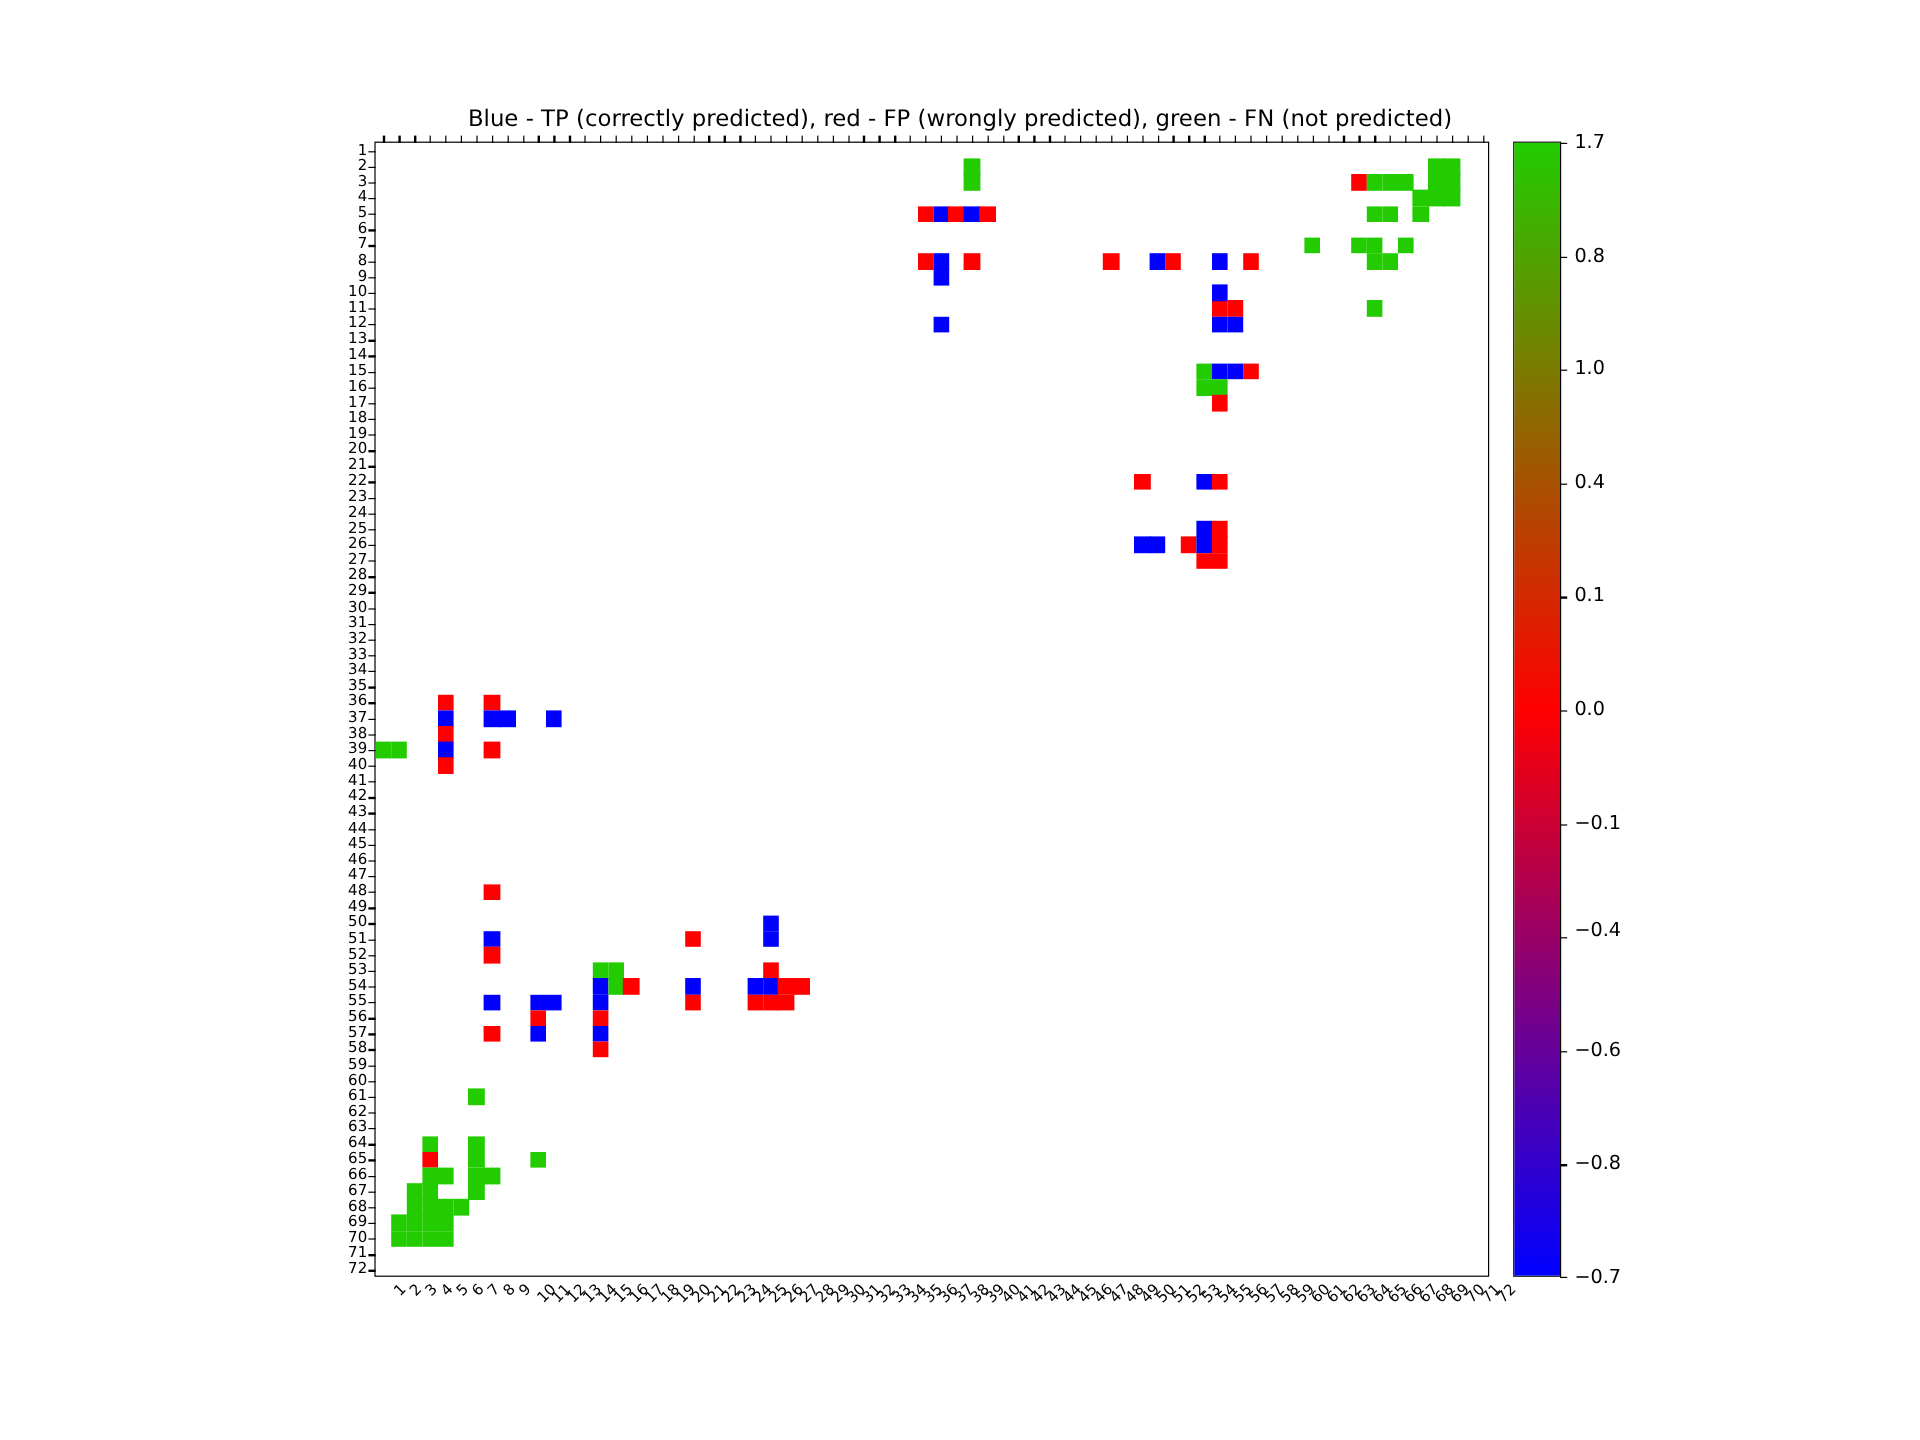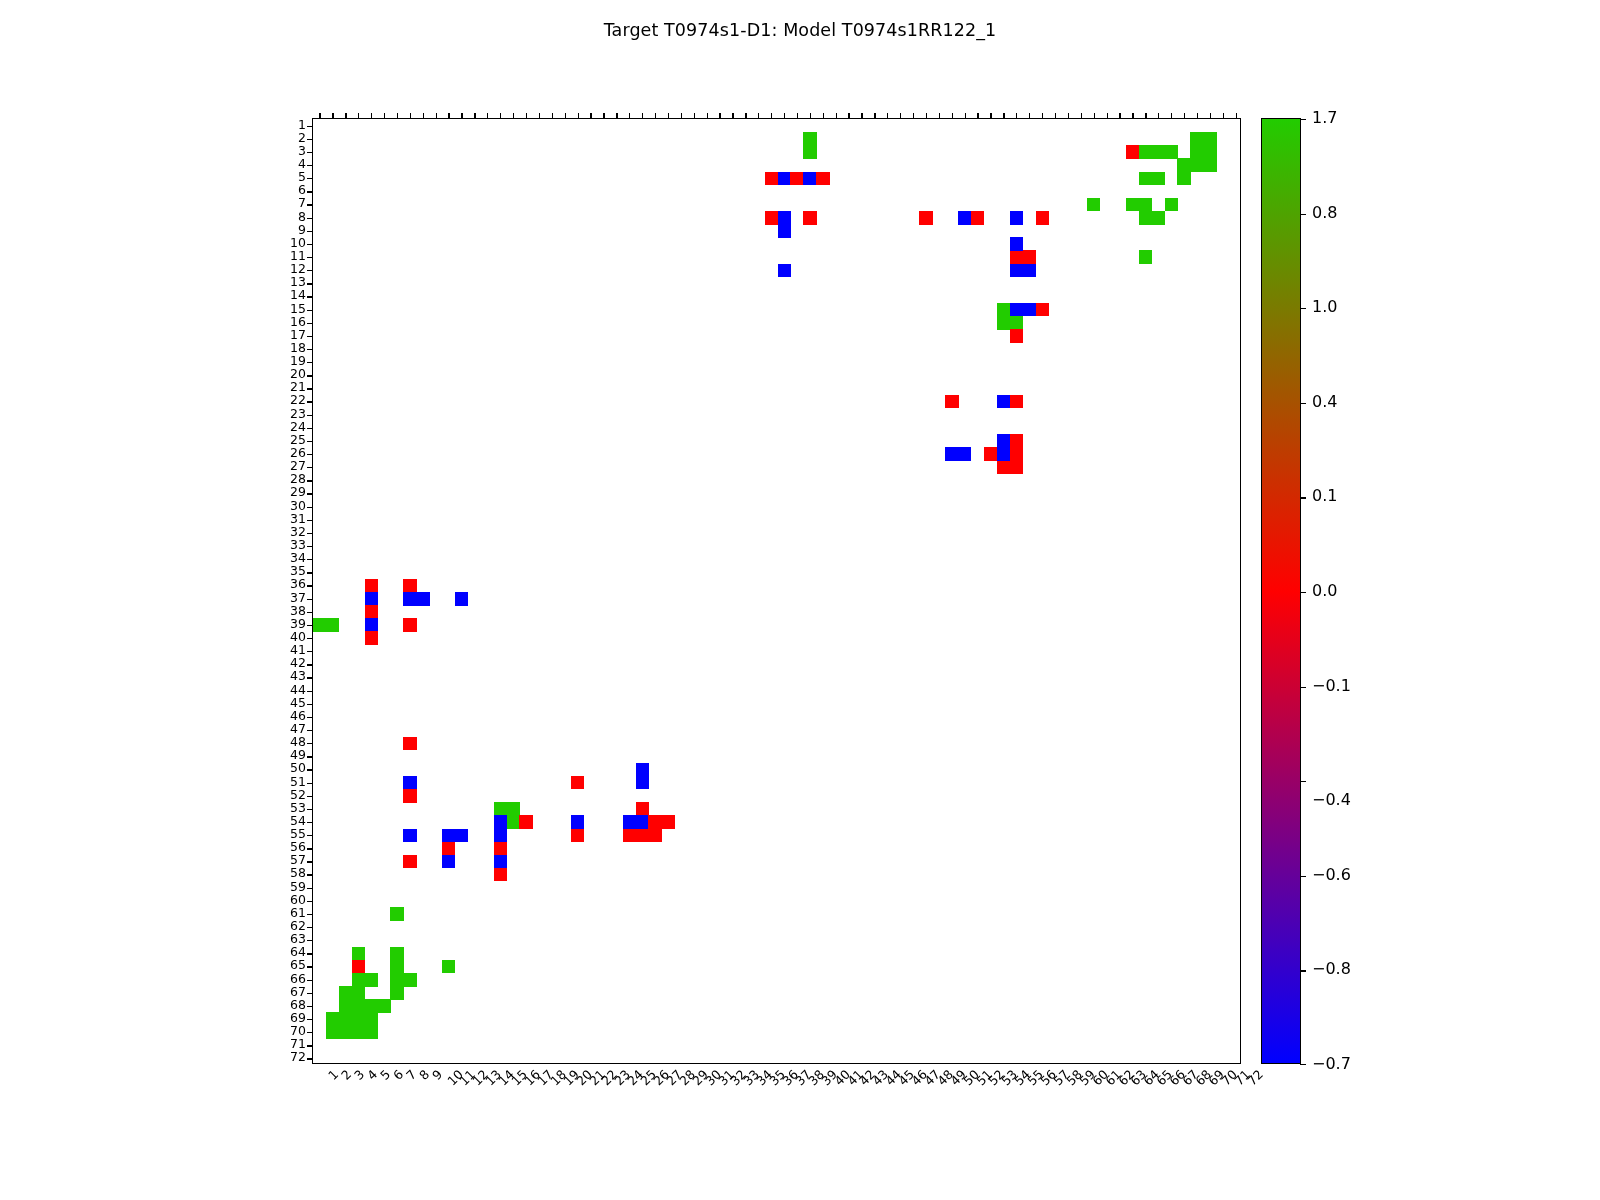--- a/index.html
+++ b/index.html
@@ -36,23 +36,23 @@
   .cbtick{position:absolute;left:100%;width:6px;height:1.3px;background:#000;}
   .cblabel{position:absolute;left:1312px;font-size:16px;line-height:16px;
            transform:translateY(-50%);white-space:nowrap;}
 </style>
 </head>
 <body>
 
 <div id="root">
 
   <div class="title-block">
-    <div class="title-line">Target T0974s1-D1: Model T0974s1RR122_1</div>
   </div>
 
+  <div class="legend-line">Blue - TP (correctly predicted), red - FP (wrongly predicted), green - FN (not predicted)</div>
 
   <div id="ylabels">
       <div class="ylabel" style="top: 6.56944px;">1</div>
       <div class="ylabel" style="top: 19.7083px;">2</div>
       <div class="ylabel" style="top: 32.8472px;">3</div>
       <div class="ylabel" style="top: 45.9861px;">4</div>
       <div class="ylabel" style="top: 59.125px;">5</div>
       <div class="ylabel" style="top: 72.2639px;">6</div>
       <div class="ylabel" style="top: 85.4028px;">7</div>
       <div class="ylabel" style="top: 98.5417px;">8</div>
@@ -491,19 +491,19 @@
       <div class="cbtick" style="top: 944.7px;"></div>
     </div>
   <div id="cbar-labels">
       <div class="cblabel" style="top: 118px;">1.7</div>
       <div class="cblabel" style="top: 212.6px;">0.8</div>
       <div class="cblabel" style="top: 307.2px;">1.0</div>
       <div class="cblabel" style="top: 401.8px;">0.4</div>
       <div class="cblabel" style="top: 496.4px;">0.1</div>
       <div class="cblabel" style="top: 591px;">0.0</div>
       <div class="cblabel" style="top: 685.6px;">−0.1</div>
-      <div class="cblabel" style="top: 800px;">−0.4</div>
+      <div class="cblabel" style="top: 775px;">−0.4</div>
       <div class="cblabel" style="top: 874.8px;">−0.6</div>
       <div class="cblabel" style="top: 969.4px;">−0.8</div>
       <div class="cblabel" style="top: 1064px;">−0.7</div>
     </div>
 
 </div>
 
 </body></html>

